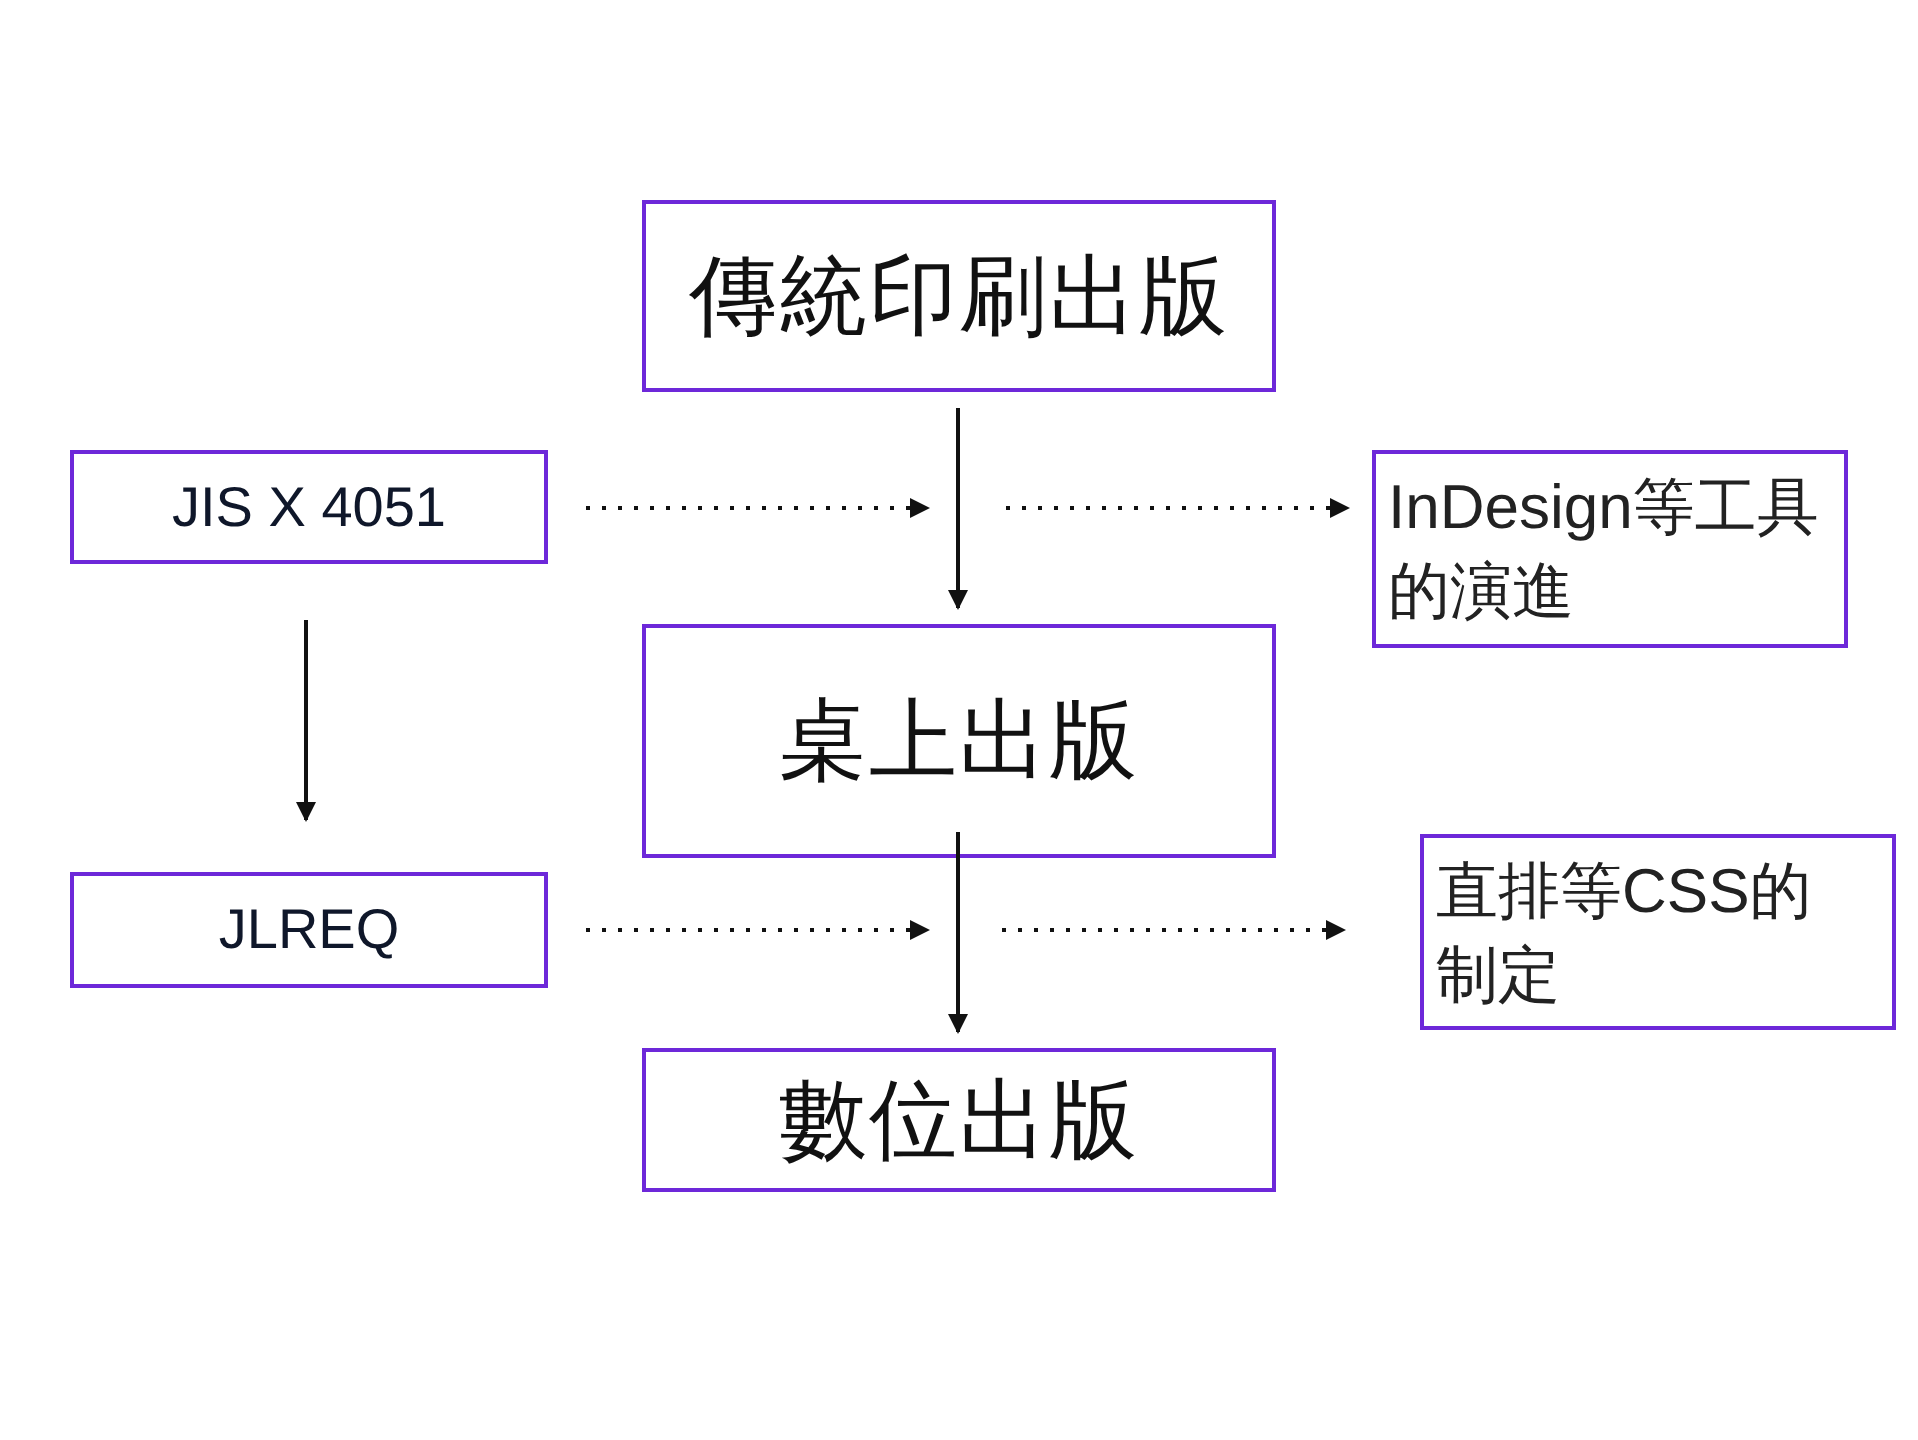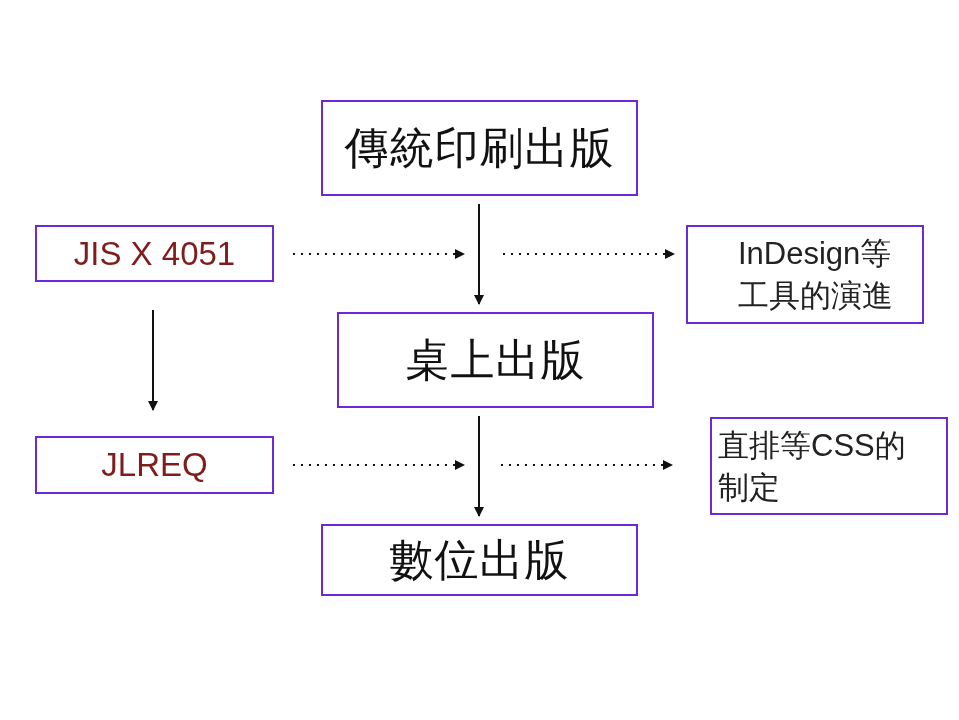--- a/index.html
+++ b/index.html
@@ -1,47 +1,47 @@
 <!DOCTYPE html>
 <html><head>
 <meta charset="utf-8">
 <style>
   html, body { margin:0; padding:0; background:#ffffff; }
   body { width:959px; height:720px; position:relative; overflow:hidden;
          font-family: "DejaVu Sans", "Liberation Sans", sans-serif; color:#111; }
   .box { position:absolute; box-sizing:border-box; border:2px solid #6d28d9; background:#fff;
          display:flex; align-items:center; justify-content:center; }
   .main-box { font-size:44px; letter-spacing:1px; }
-  .std-box { font-size:33px; font-family:"Liberation Sans", sans-serif; color:#7f1d1d; }
+  .std-box { font-size:28px; font-family:"Liberation Sans", sans-serif; color:#0f172a; }
   .note-box { font-size:31px; line-height:42px; justify-content:flex-start; align-items:flex-start;
               padding:6px 4px 0 6px; font-family:"Liberation Sans", "DejaVu Sans", sans-serif; color:#222; }
   svg.arrows { position:absolute; left:0; top:0; width:959px; height:720px; pointer-events:none; }
 </style>
 </head>
 <body>
 
 <div class="box main-box" style="left:321px; top:100px; width:317px; height:96px;">
   <span>傳統印刷出版</span>
 </div>
-<div class="box main-box" style="left:337px; top:312px; width:317px; height:96px;">
+<div class="box main-box" style="left:321px; top:312px; width:317px; height:117px;">
   <span>桌上出版</span>
 </div>
 <div class="box main-box" style="left:321px; top:524px; width:317px; height:72px;">
   <span>數位出版</span>
 </div>
 
 <div class="box std-box" style="left:35px; top:225px; width:239px; height:57px;">
   <span>JIS X 4051</span>
 </div>
 <div class="box std-box" style="left:35px; top:436px; width:239px; height:58px;">
   <span>JLREQ</span>
 </div>
 
 <div class="box note-box" style="left:686px; top:225px; width:238px; height:99px;">
-  <span style="display:block; width:216px;margin-left:44px;">InDesign等工具的演進</span>
+  <span style="display:block; width:216px;">InDesign等工具的演進</span>
 </div>
 <div class="box note-box" style="left:686px; top:417px; width:238px; height:98px;margin-left:24px;">
   <span style="display:block; width:216px;">直排等CSS的制定</span>
 </div>
 
 <svg class="arrows" viewBox="0 0 959 720">
   <defs>
     <marker id="tri" markerWidth="10" markerHeight="10" refX="8" refY="5" orient="auto" markerUnits="userSpaceOnUse">
       <path d="M0,0 L10,5 L0,10 z" fill="#111"></path>
     </marker>

